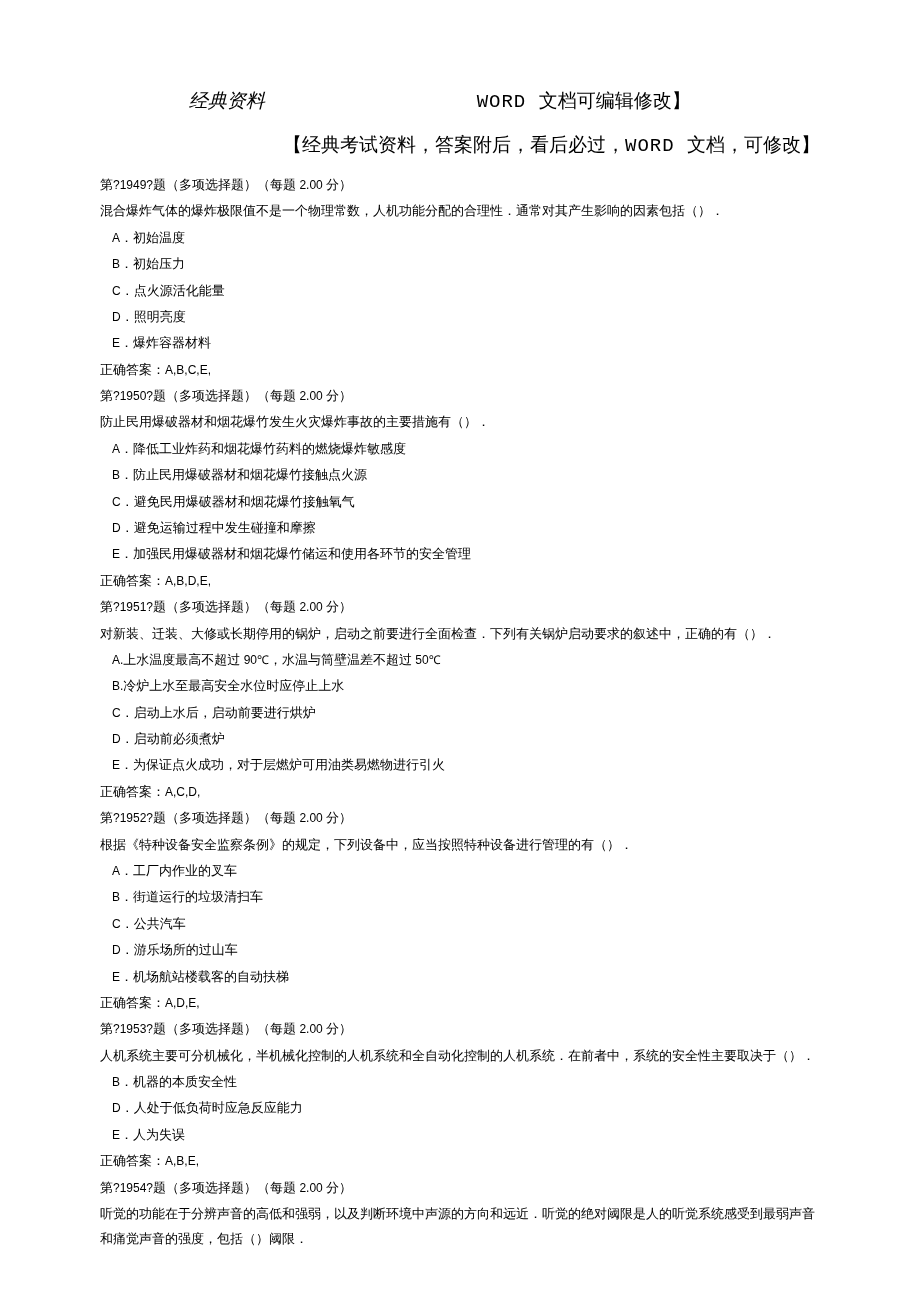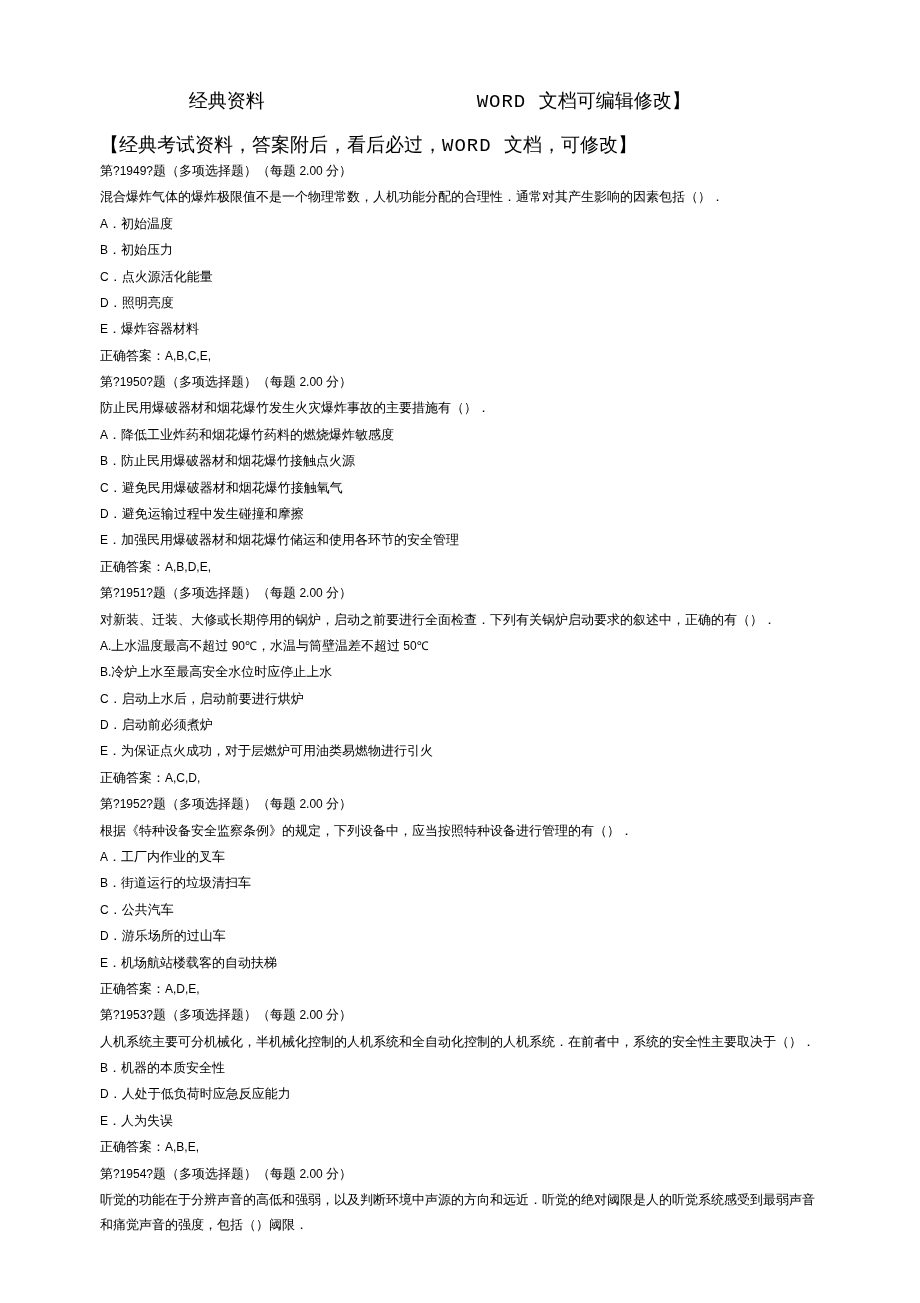--- a/index.html
+++ b/index.html
@@ -10,39 +10,40 @@
     color: #000000;
     padding: 88px 100px 60px 100px;
   }
   .header-line {
     display: flex;
     justify-content: space-between;
     font-size: 19px;
     margin-bottom: 18px;
     padding: 0 10px;
   }
-  .header-left { flex: 1; text-align: center; }
+  .header-left { flex: 1; text-align: center; font-style: italic; }
   .header-mid { flex: 1; text-align: right; font-family: "Courier New", monospace; letter-spacing: 1px; }
   .header-mid .cn { font-family: "SimSun", "宋体", serif; letter-spacing: 0; }
   .header-right { flex: 1; text-align: left; }
   .subtitle {
-    text-align: left;
+    text-align: right;
     font-size: 19px;
+    margin-bottom: 14px;
   }
   .subtitle .mono { font-family: "Courier New", monospace; letter-spacing: 1px; }
   .line {
     font-size: 13px;
     line-height: 1.95;
     margin-bottom: 1px;
   }
   .latin {
     font-family: Arial, "Helvetica Neue", sans-serif;
     font-size: 12px;
   }
-  .opt { margin-left: 0; }
+  .opt { margin-left: 12px; }
   .q-block { margin-bottom: 0; }
 </style>
 </head>
 <body>
 
 <div class="header-line">
   <span class="header-left">经典资料</span>
   <span class="header-mid"><span>WORD </span><span class="cn">文档</span></span>
   <span class="header-right">可编辑修改】</span>
 </div>

